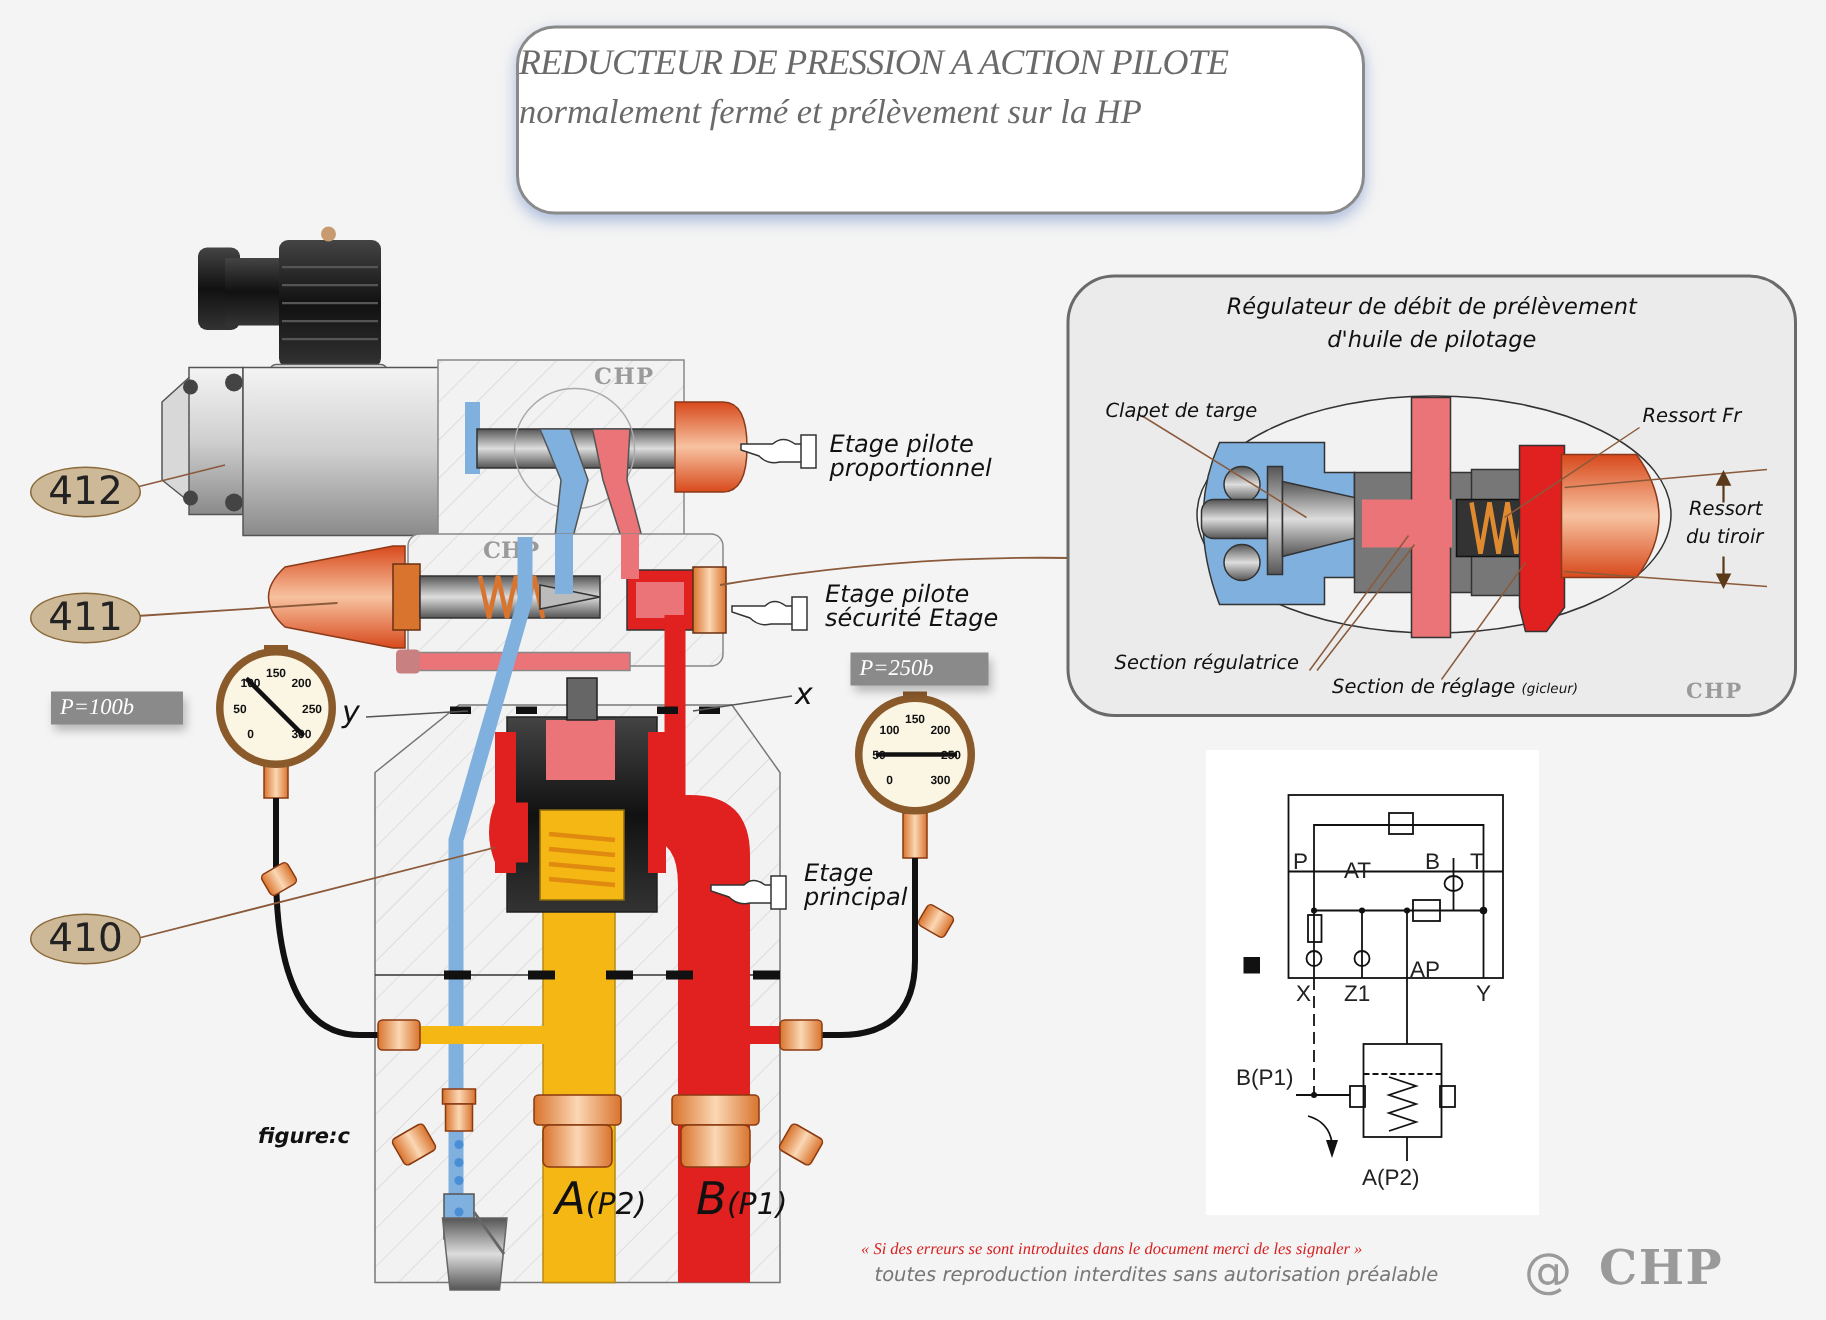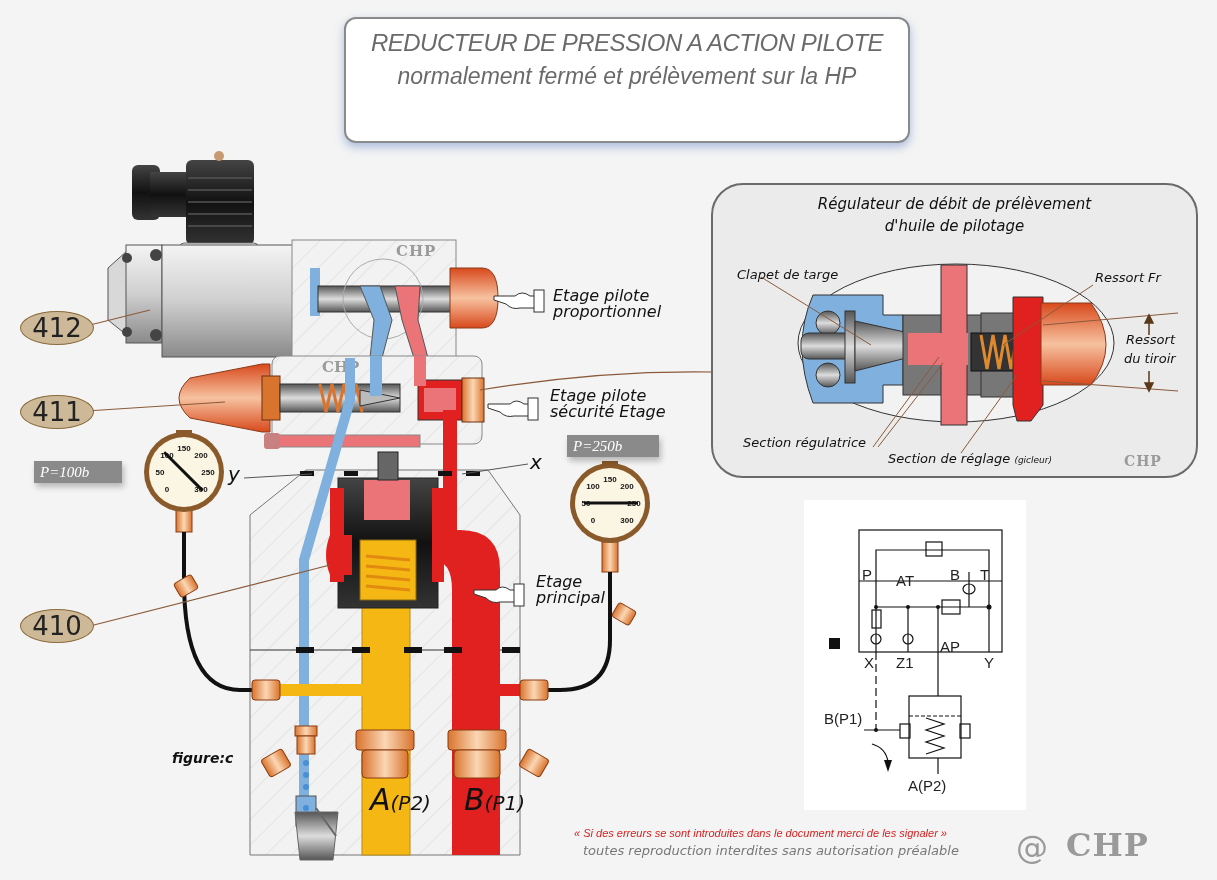--- a/index.html
+++ b/index.html
@@ -1,24 +1,24 @@
 <!DOCTYPE html>
 <html><head>
 <meta charset="utf-8">
 <style>
   * { box-sizing: border-box; margin: 0; padding: 0; }
   html, body { width: 1217px; height: 880px; background: #f4f4f4; overflow: hidden; }
   body { position: relative; font-family: "Liberation Sans", sans-serif; }
   .abs { position: absolute; }
   .title-box {
     position: absolute; left: 344px; top: 17px; width: 566px; height: 126px;
-    background: #fff; border: 2px solid #8a8a8a; border-radius: 12px;
+    background: #fff; border: 2px solid #8a8a8a; border-radius: 26px;
     box-shadow: 0 4px 10px rgba(110,140,200,0.55);
-    text-align: center; color: #6a6a6a; font-style: italic;
-    font-family: Liberation Sans, sans-serif;
+    text-align: left; color: #6a6a6a; font-style: italic;
+    font-family: Liberation Serif, serif;
   }
   .title-box .l1 { font-size: 24px; margin-top: 10px; letter-spacing: -0.5px; }
   .title-box .l2 { font-size: 23px; margin-top: 6px; }
   .title-box .l3 { font-size: 23px; margin-top: 6px; }
   .callout-text { position: absolute; font-family: "DejaVu Sans", sans-serif; font-style: italic; font-size: 16px; color: #111; line-height: 16px; }
   .badge {
     position: absolute; width: 74px; height: 34px; border-radius: 50%;
     background: #cdb998; border: 1.5px solid #8a6a3a;
     font-size: 26px; color: #222; text-align: center; line-height: 32px;
     font-family: "DejaVu Sans", sans-serif;
@@ -31,21 +31,21 @@
   }
   .inset {
     position: absolute; left: 711px; top: 183px; width: 487px; height: 295px;
     background: #ebebeb; border: 2px solid #6a6a6a; border-radius: 32px;
   }
   .inset .ititle { position: absolute; top: 8px; left: 0; width: 100%; text-align: center;
     font-family: "DejaVu Sans", sans-serif; font-style: italic; font-size: 15px; line-height: 22px; color: #111; }
   .ilabel { position: absolute; font-family: "DejaVu Sans", sans-serif; font-style: italic; font-size: 13px; color: #111; white-space: nowrap; }
   .schem-box { position: absolute; left: 804px; top: 500px; width: 222px; height: 310px; background: #fff; }
   .schem-label { position: absolute; font-family: "Liberation Sans", sans-serif; font-size: 15px; color: #222; }
-  .footer-red { position: absolute; left: 574px; top: 827px; color: #d92020; font-style: italic; font-size: 11px; font-family: Liberation Sans, sans-serif; }
+  .footer-red { position: absolute; left: 574px; top: 827px; color: #d92020; font-style: italic; font-size: 11px; font-family: Liberation Serif, serif; }
   .footer-grey { position: absolute; left: 583px; top: 843px; color: #777; font-style: italic; font-size: 13px; font-family: "DejaVu Sans", sans-serif; }
   .chp-mark { position: absolute; font-family: "DejaVu Serif", serif; font-weight: bold; color: #9a9a9a; letter-spacing: 1px; }
   .port-label { position: absolute; font-family: "DejaVu Sans", sans-serif; font-style: italic; color: #111; }
 </style>
 </head>
 <body>
 
 <div class="title-box">
   <div class="l1">REDUCTEUR DE PRESSION A ACTION PILOTE</div>
   <div class="l2">normalement fermé et prélèvement sur la HP</div>

